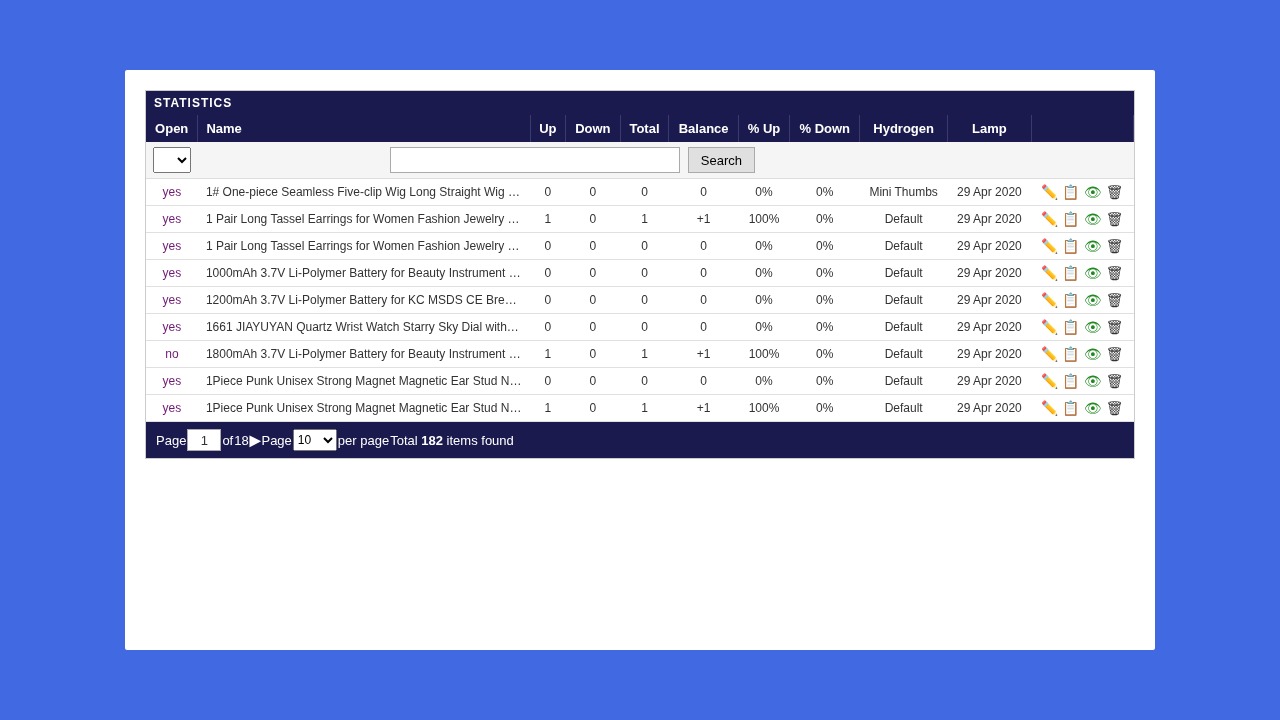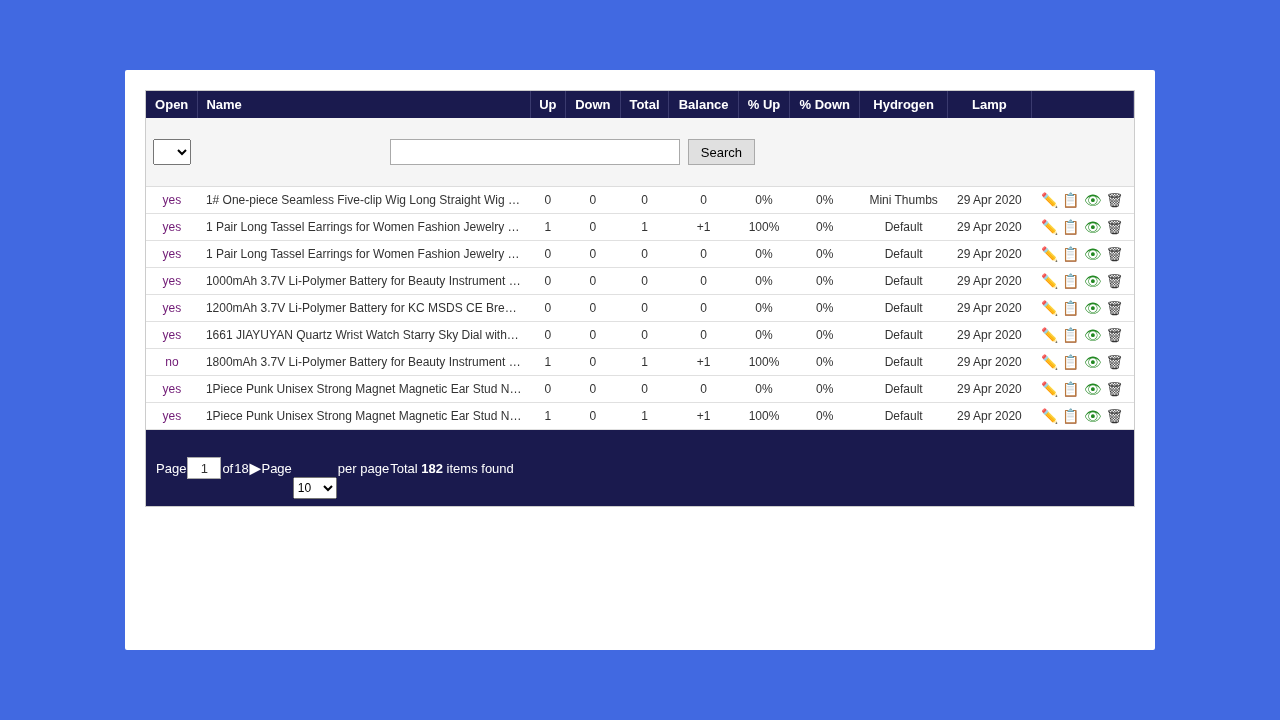--- a/index.html
+++ b/index.html
@@ -52,21 +52,21 @@
       padding: 6px 8px;
       font-size: 13px;
       border-right: 1px solid #3a3a6e;
       white-space: nowrap;
     }
     thead tr th.name-col {
       text-align: left;
     }
     .search-row td {
       background: #f5f5f5;
-      padding: 21px 6px;
+      padding: 5px 6px;
       border-bottom: 1px solid #ddd;
     }
     .search-row .open-select {
       width: 38px;
       height: 26px;
       font-size: 12px;
     }
     .search-row .search-input {
       width: 290px;
       height: 26px;
@@ -135,29 +135,29 @@
       border: none;
       color: white;
       font-size: 14px;
       cursor: pointer;
       font-weight: bold;
     }
     .footer-bar .per-page-select {
       width: 44px;
       height: 22px;
       font-size: 12px;
-      margin-top: 40px;
     }
   </style>
 </head>
 <body>
 
 <div class="main-container">
 
   <div class="statistics-section">
+    <div class="section-header">STATISTICS</div>
 
     <div class="table-wrapper">
       <table>
         <thead>
           <tr id="col-headers">
             <th>Open</th>
             <th class="name-col">Name</th>
             <th>Up</th>
             <th>Down</th>
             <th>Total</th>

